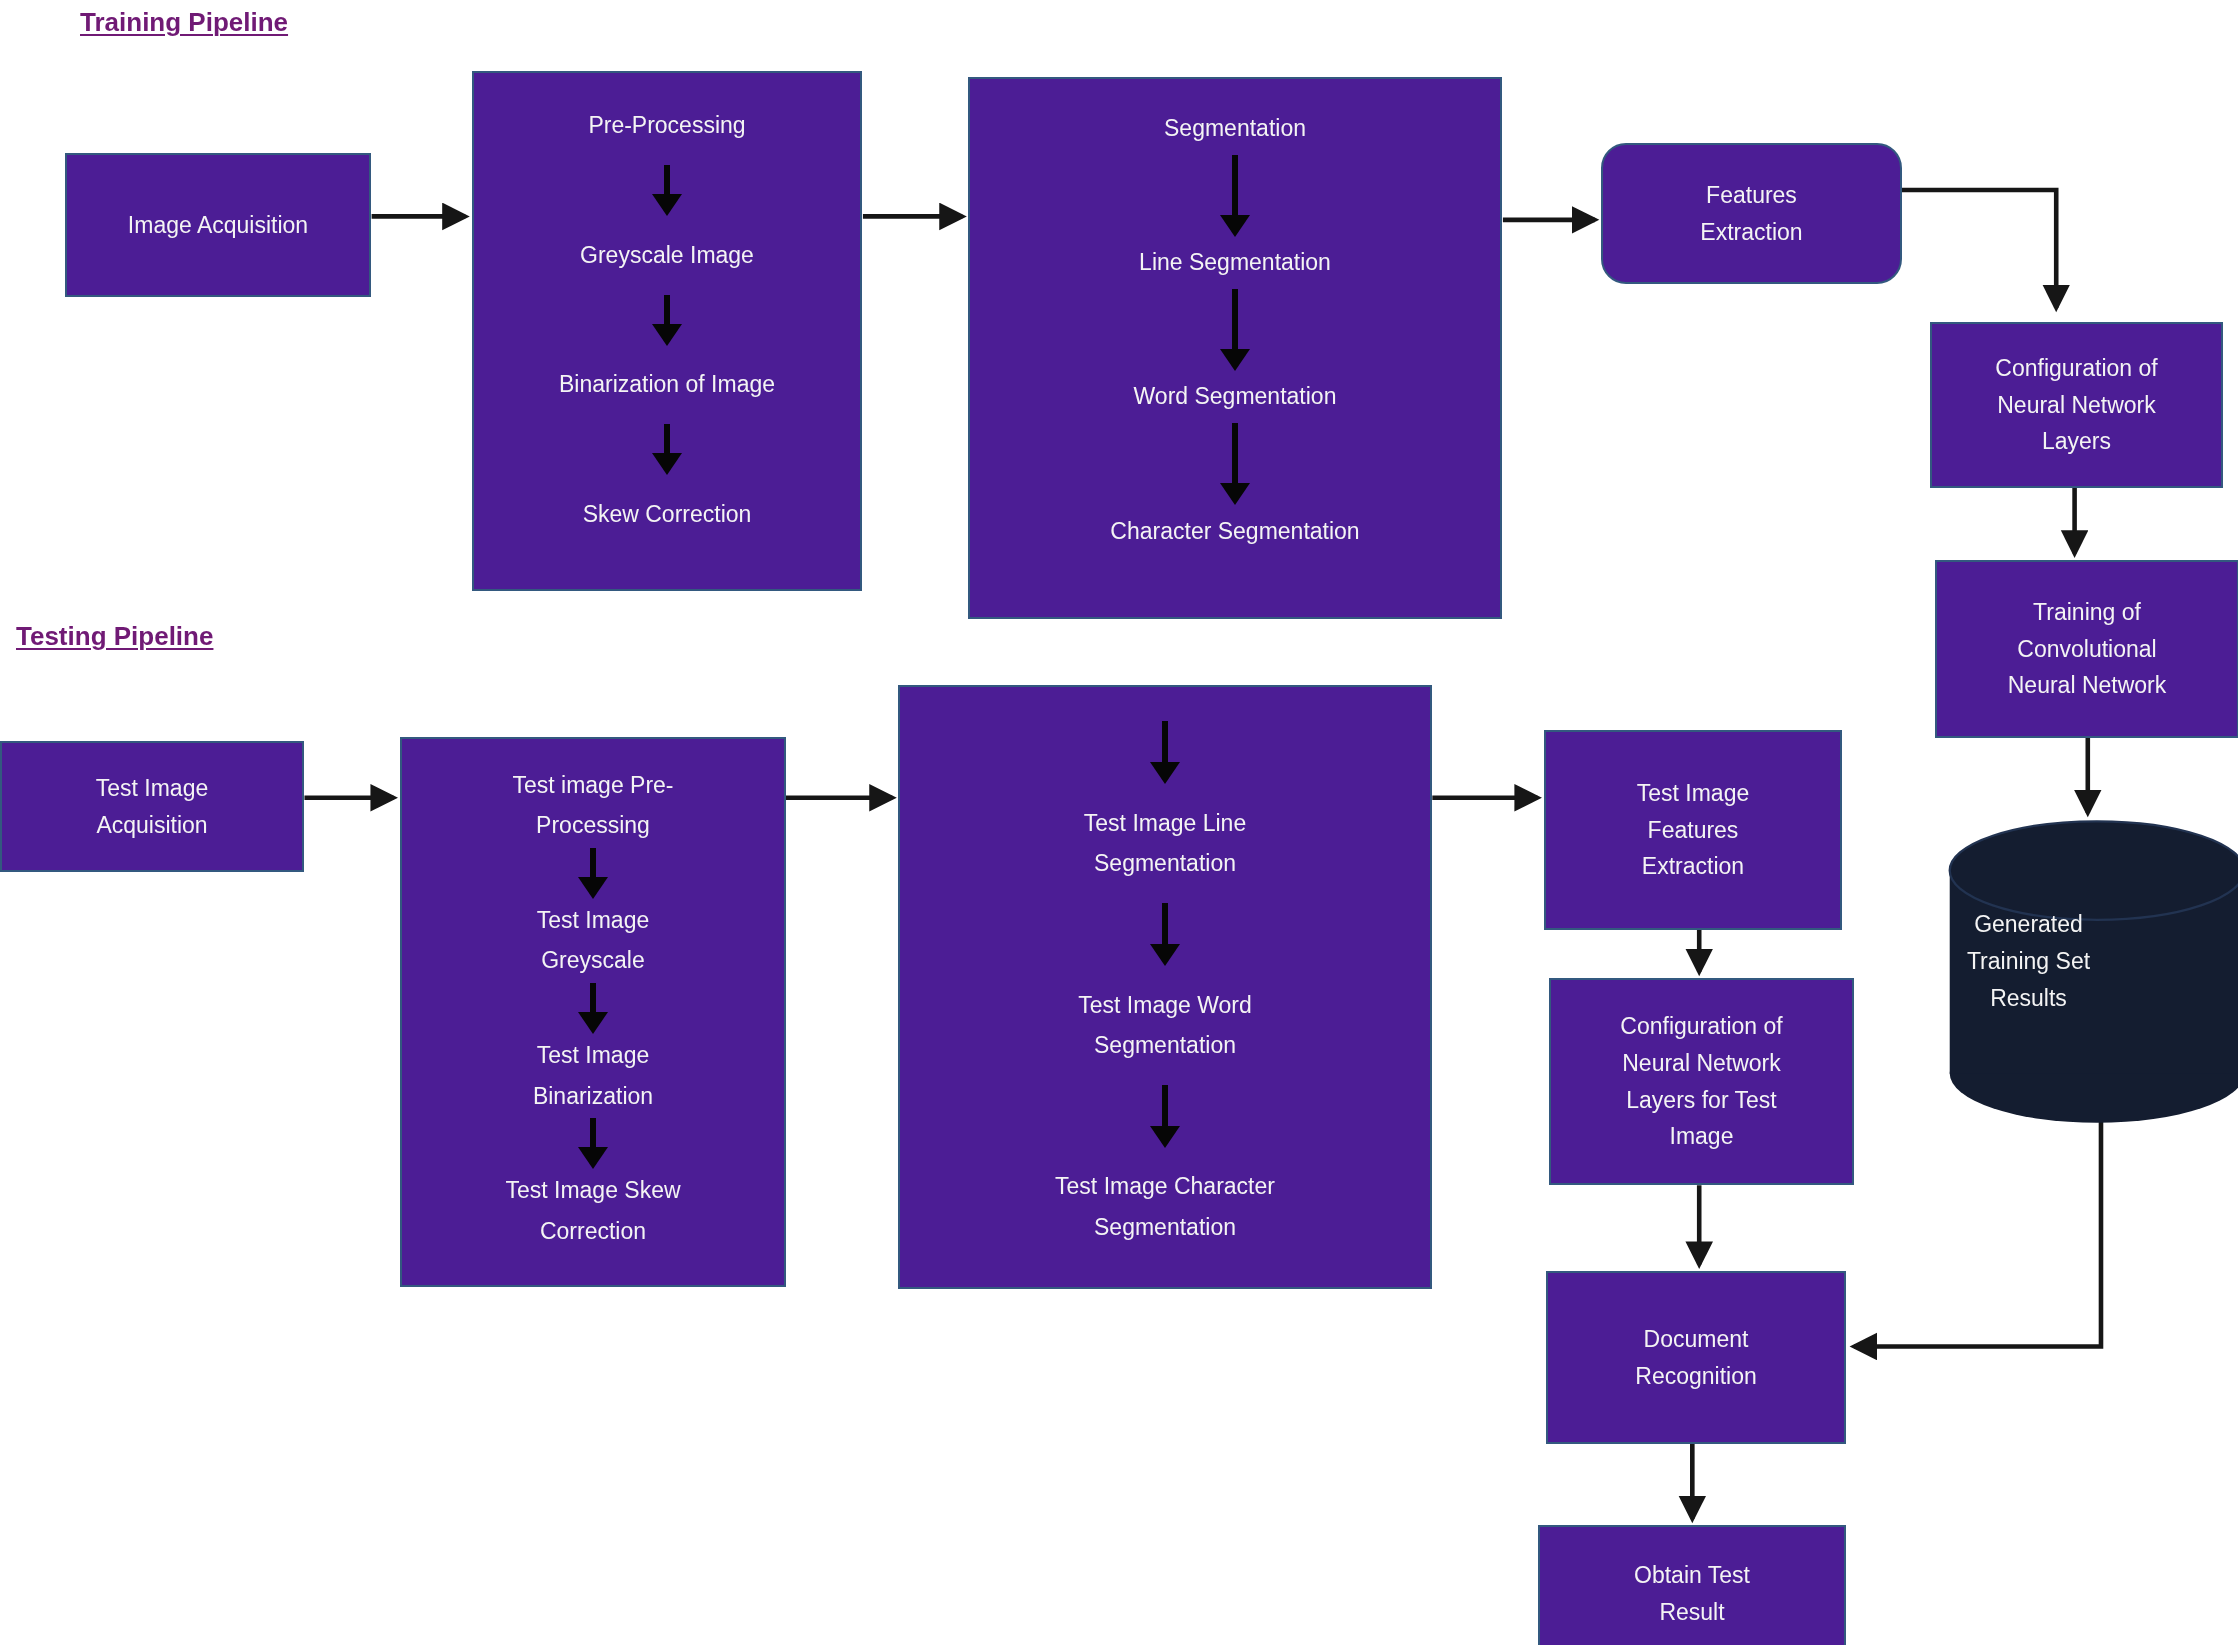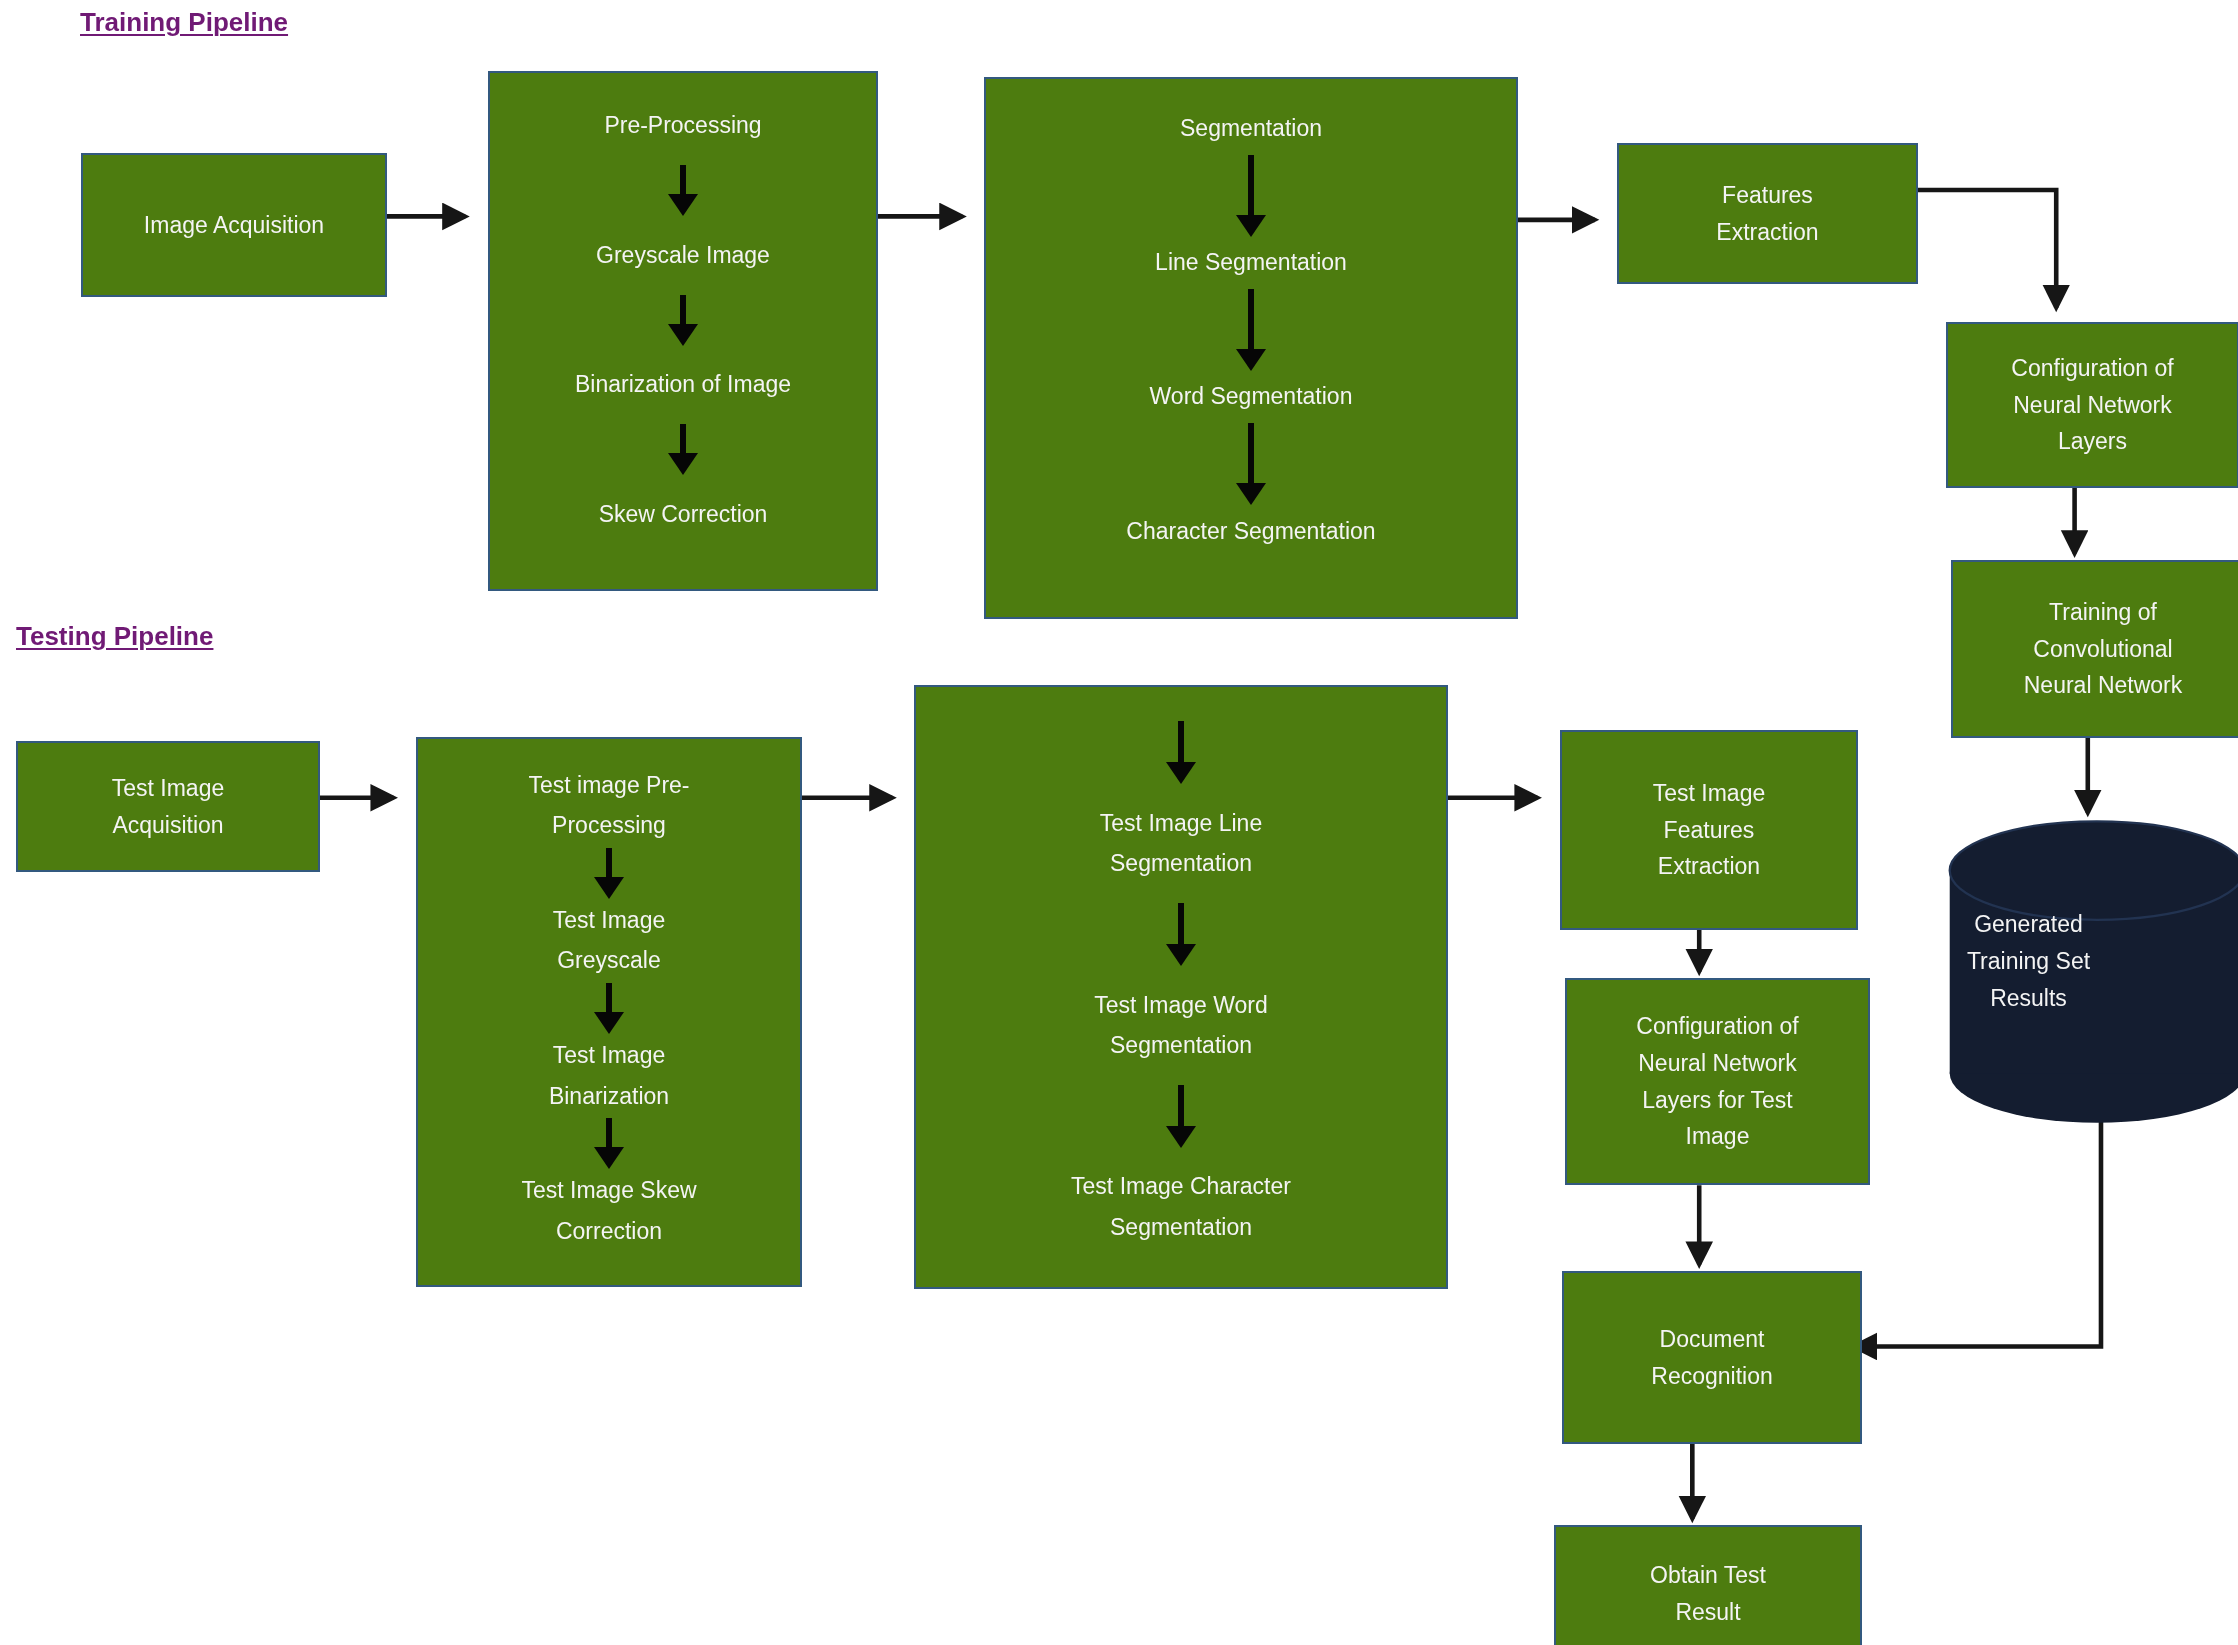--- a/index.html
+++ b/index.html
@@ -14,29 +14,28 @@
   .heading{
     position:absolute;z-index:3;
     font-size:26px;font-weight:700;color:#701a75;
     text-decoration:underline;
     text-decoration-thickness:2.3px;
     text-underline-offset:3.4px;
     letter-spacing:0px;
   }
   .node{
     position:absolute;z-index:2;
-    background:#4d7c0f;
+    background:#4c1d95;
     border:2.9px solid #33597f;
     box-sizing:border-box;
     color:#f4f4f4;
     display:flex;flex-direction:column;
     align-items:center;justify-content:center;
     text-align:center;
     font-size:23px;
-    margin-left:16px;
   }
   .node .lbl{line-height:1.6;margin:0 auto;}
   .node.steps{justify-content:space-between;}
   .node.steps .lbl{line-height:1.75;flex:0 0 auto;}
   
   .ia{
     position:relative;flex:0 0 auto;
     width:5.2px;background:#060606;
     margin:2.3px auto 23px;
   }
@@ -107,21 +106,21 @@
   <div class="node steps" style="left:968px;top:77px;width:534px;height:542px;padding:29px 11.5px 66px;">
     <div class="lbl">Segmentation</div>
     <div class="ia ia-l"></div>
     <div class="lbl">Line Segmentation</div>
     <div class="ia ia-l"></div>
     <div class="lbl">Word Segmentation</div>
     <div class="ia ia-l"></div>
     <div class="lbl">Character Segmentation</div>
   </div>
 
-  <div class="node" style="left:1601px;top:143px;width:301px;height:141px;">
+  <div class="node" style="left:1601px;top:143px;width:301px;height:141px;border-radius:25px;">
     <div class="lbl" style="max-width:149px;">Features Extraction</div>
   </div>
 
   <div class="node" style="left:1930px;top:322px;width:293px;height:166px;align-items:flex-end;">
     <div class="lbl" style="max-width:212px;">Configuration of Neural Network Layers</div>
   </div>
 
   <div class="node" style="left:1935px;top:560px;width:304px;height:178px;">
     <div class="lbl" style="max-width:189px;">Training of Convolutional Neural Network</div>
   </div>

